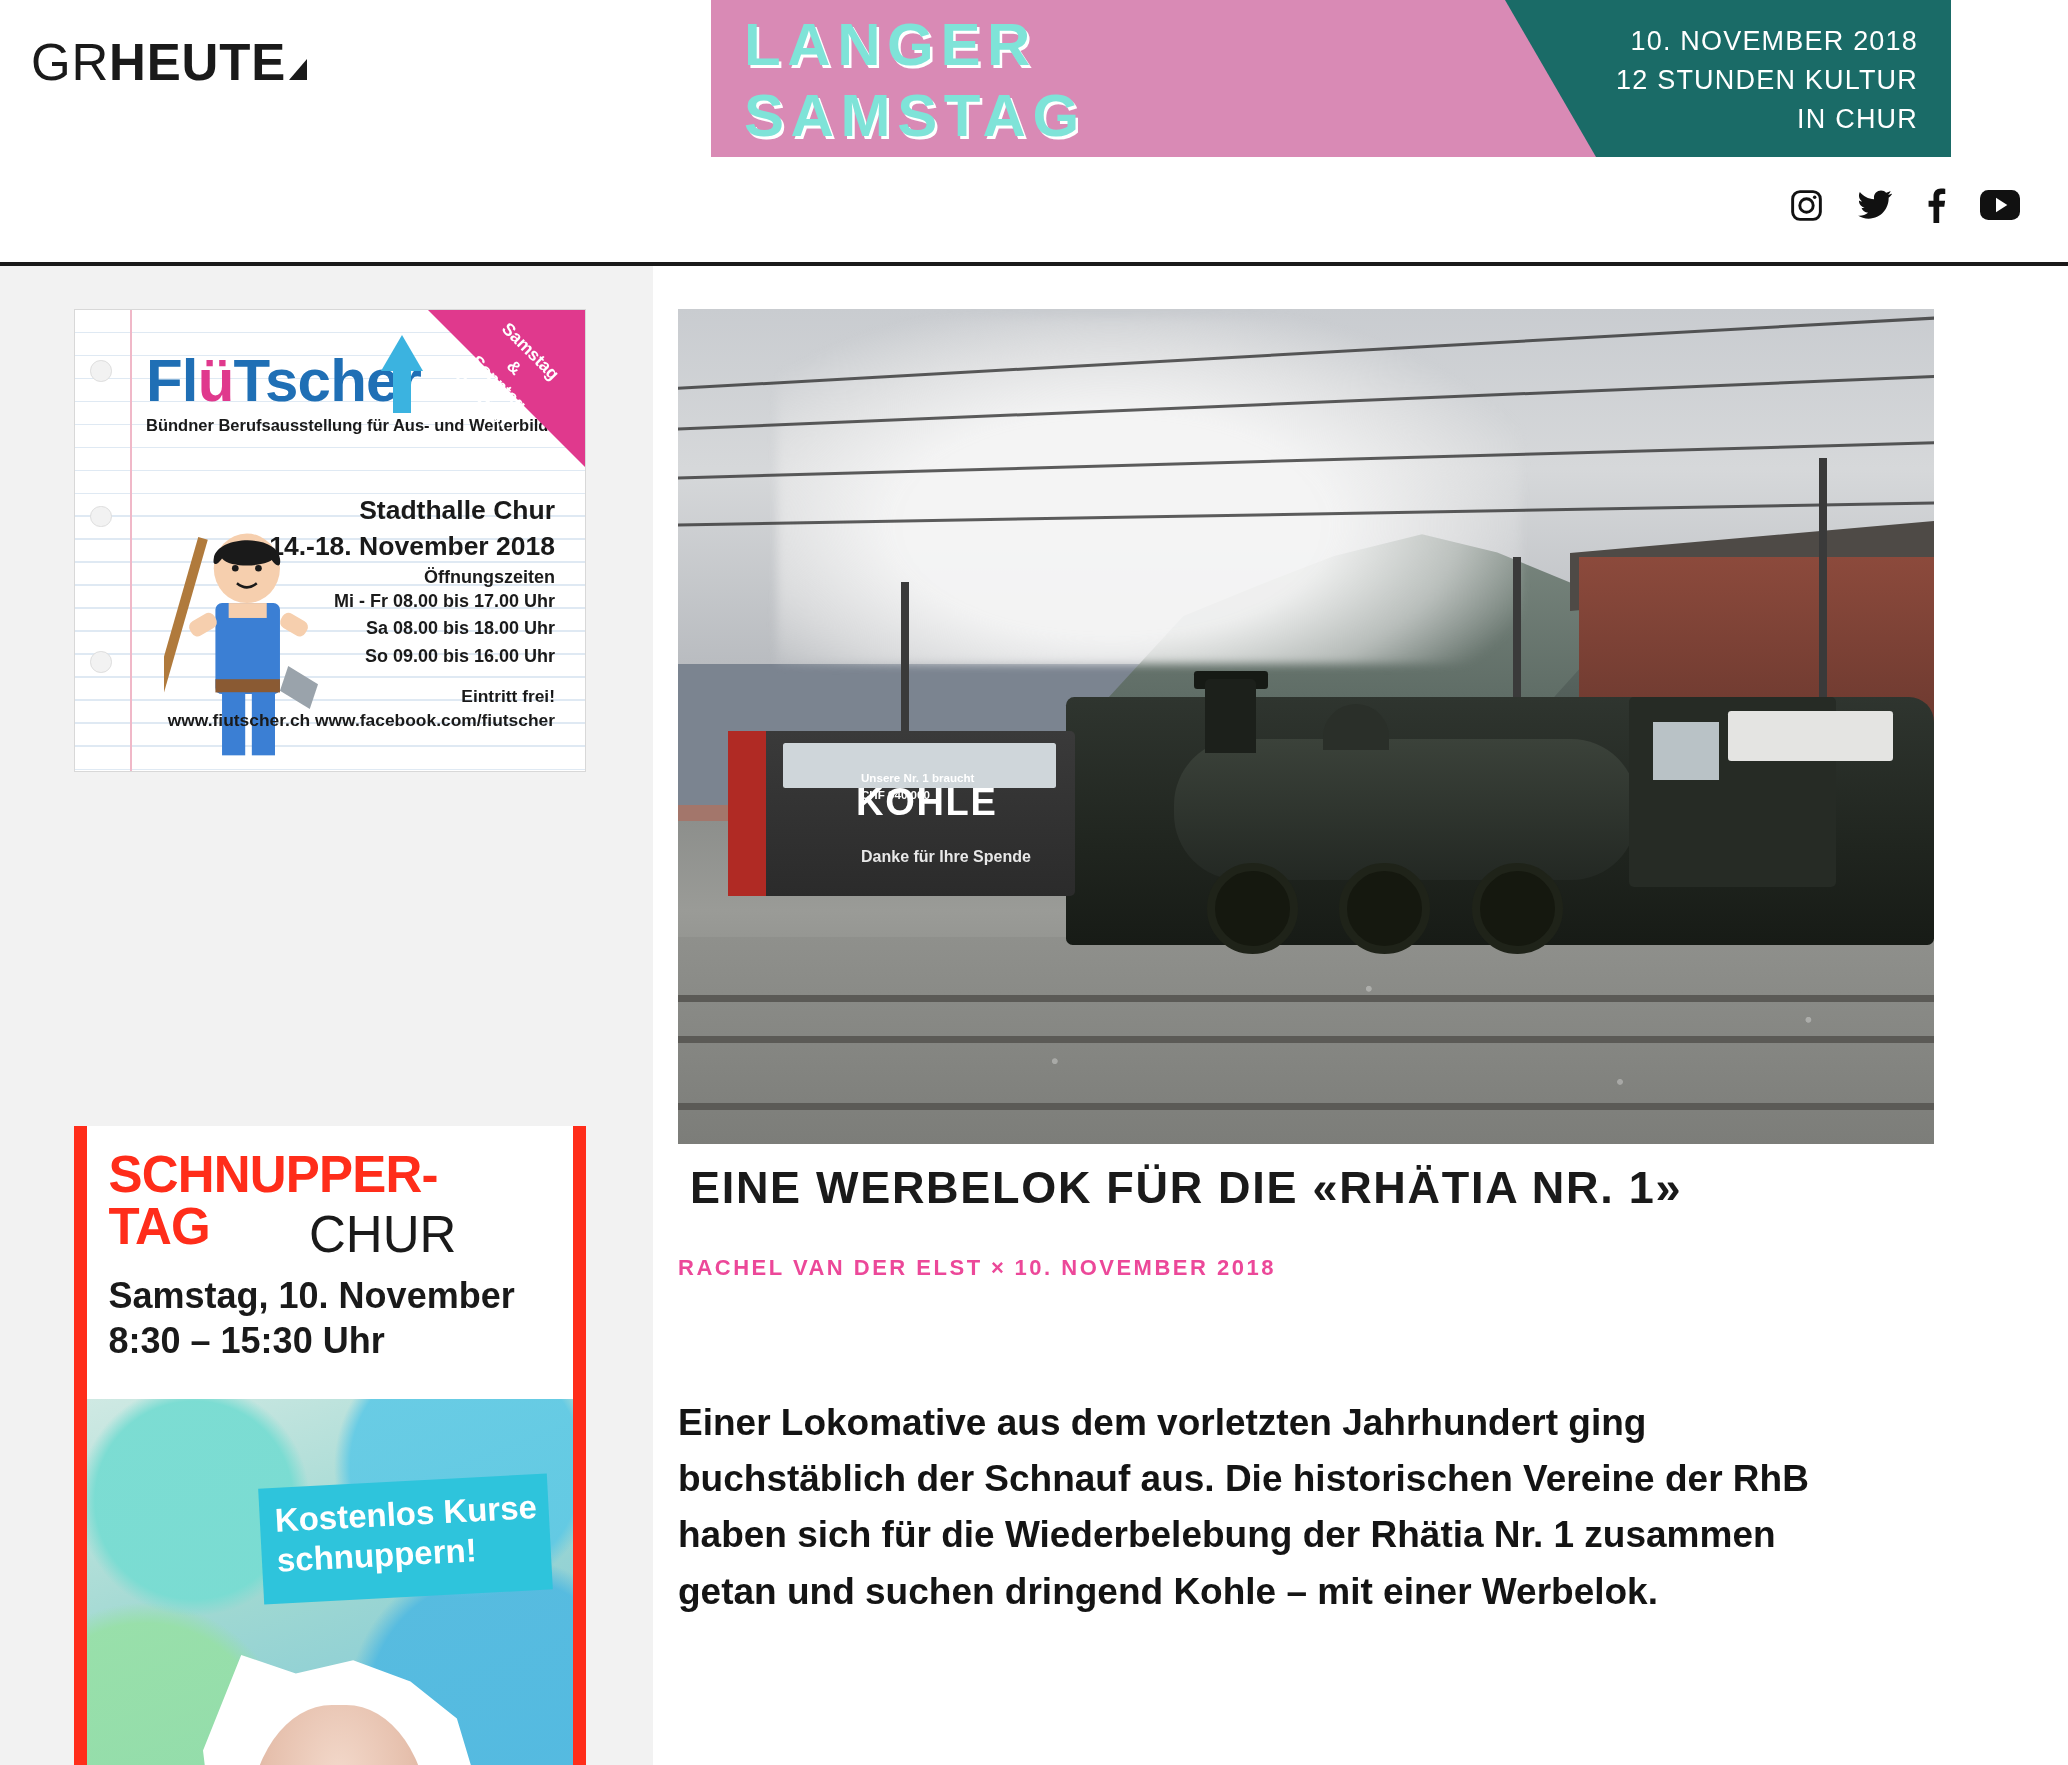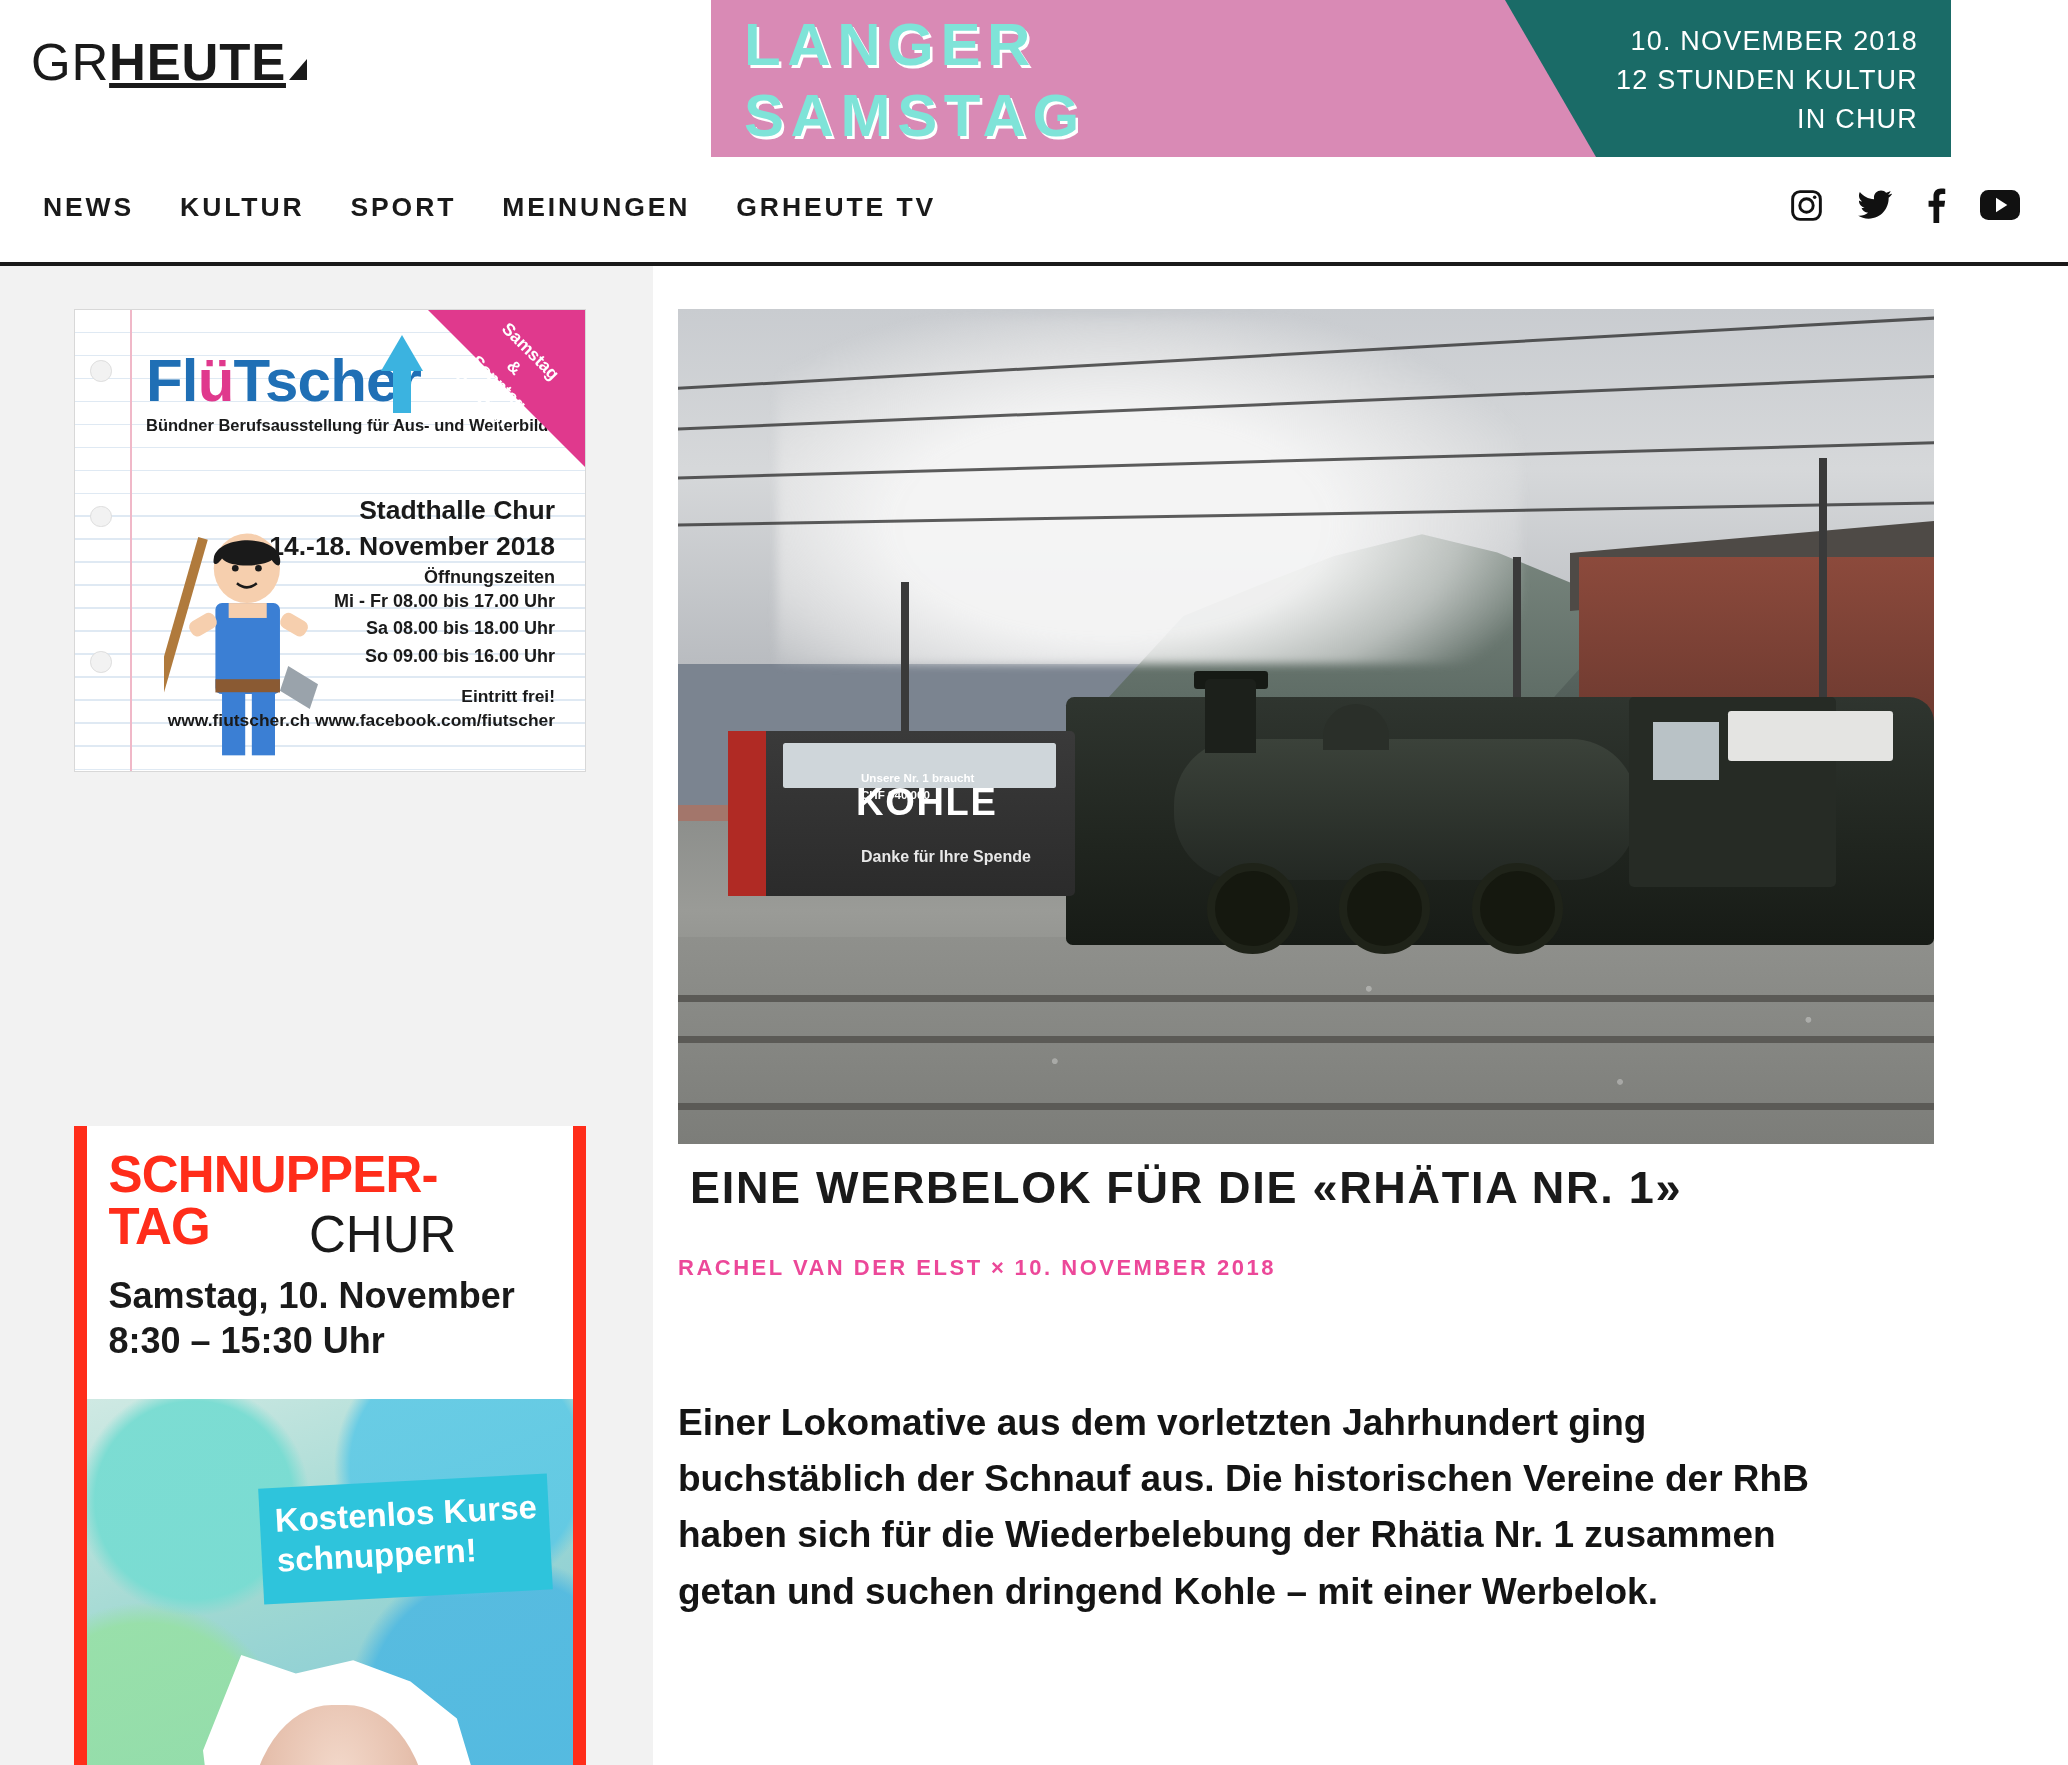--- a/index.html
+++ b/index.html
@@ -21,21 +21,21 @@
   .logo {
     position: absolute;
     left: 31px;
     top: 33px;
     font-size: 51px;
     font-weight: 400;
     letter-spacing: 0.8px;
     color: #1a1a1a;
     white-space: nowrap;
   }
-  .logo .bold { font-weight: 800; text-decoration: underline; }
+  .logo .bold { font-weight: 800; }
   .logo .tri {
     display: inline-block;
     width: 0; height: 0;
     border-left: 18px solid transparent;
     border-bottom: 21.5px solid #1a1a1a;
     margin-left: 3.3px;
     vertical-align: baseline;
   }
 
   
@@ -466,27 +466,20 @@
     <div class="teal-tri"></div>
     <div class="banner-title">LANGER
 SAMSTAG</div>
     <div class="banner-right">10. NOVEMBER 2018
 12 STUNDEN KULTUR
 IN CHUR</div>
   </div>
 </div>
 
 <div class="nav">
-  <div class="nav-items">
-    <div class="nav-item">NEWS</div>
-    <div class="nav-item">KULTUR</div>
-    <div class="nav-item">SPORT</div>
-    <div class="nav-item">MEINUNGEN</div>
-    <div class="nav-item">GRHEUTE TV</div>
-  </div>
   <div class="social">
     <span>
       <svg width="35" height="35" viewBox="0 0 24 24" fill="none" stroke="#111" stroke-width="2">
         <rect x="2.5" y="2.5" width="19" height="19" rx="5"></rect>
         <circle cx="12" cy="12" r="4.6"></circle>
         <circle cx="17.6" cy="6.4" r="1.2" fill="#111" stroke="none"></circle>
       </svg>
     </span>
     <span>
       <svg width="36" height="33" viewBox="0 0 24 22" fill="#111">

